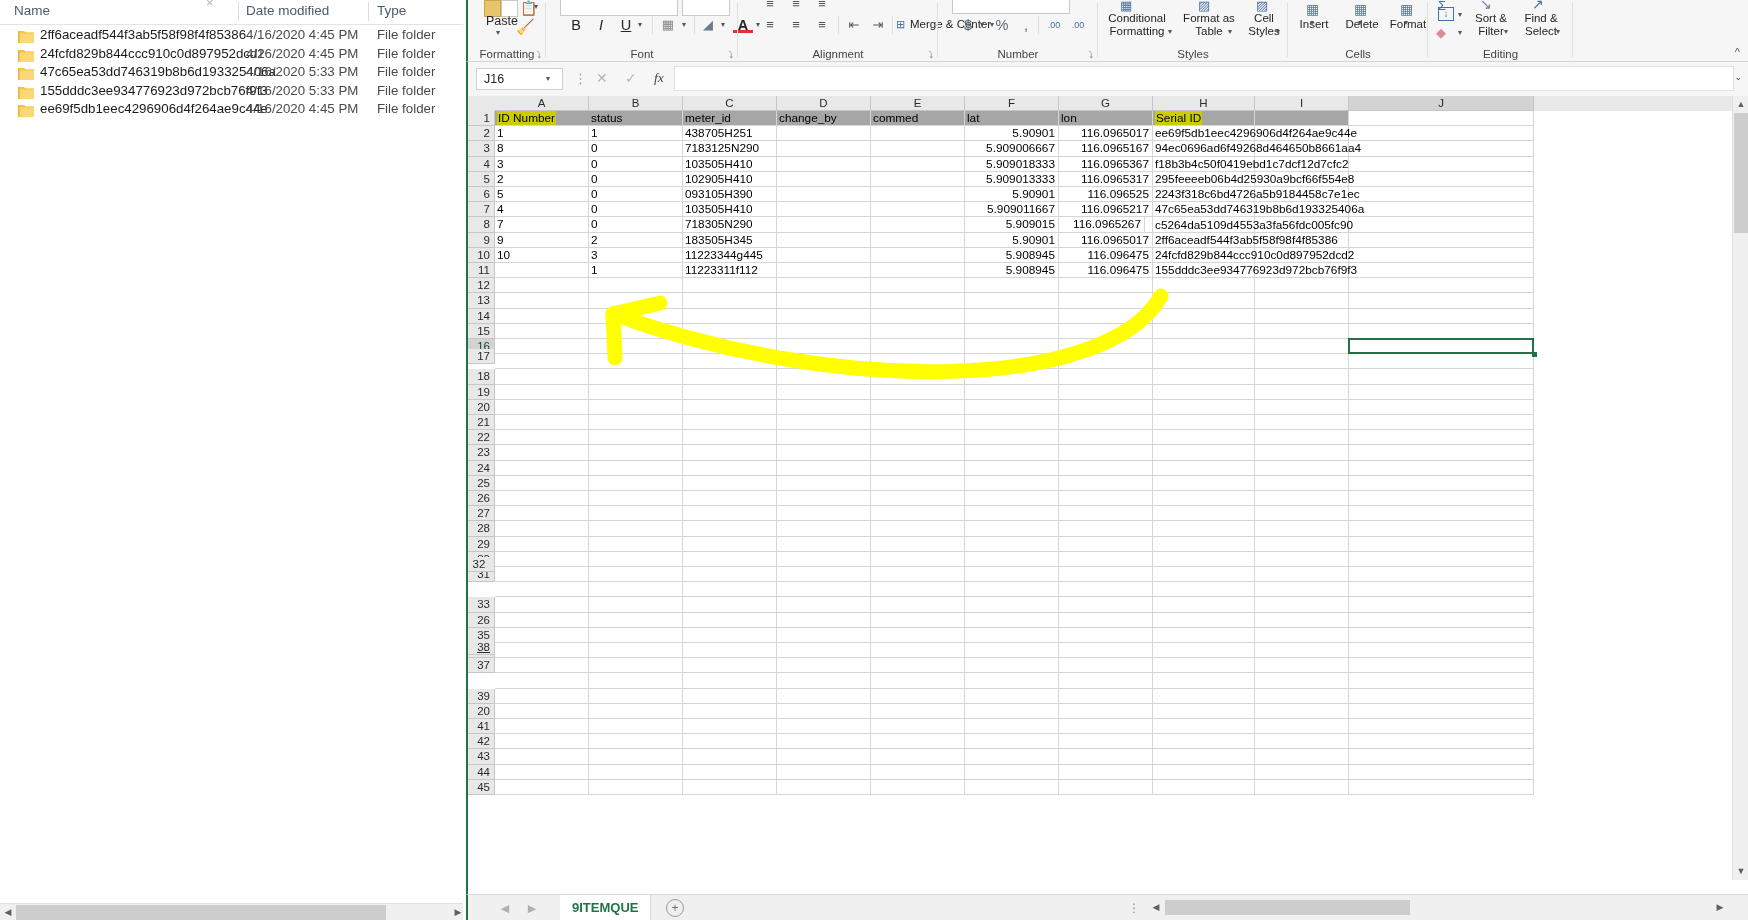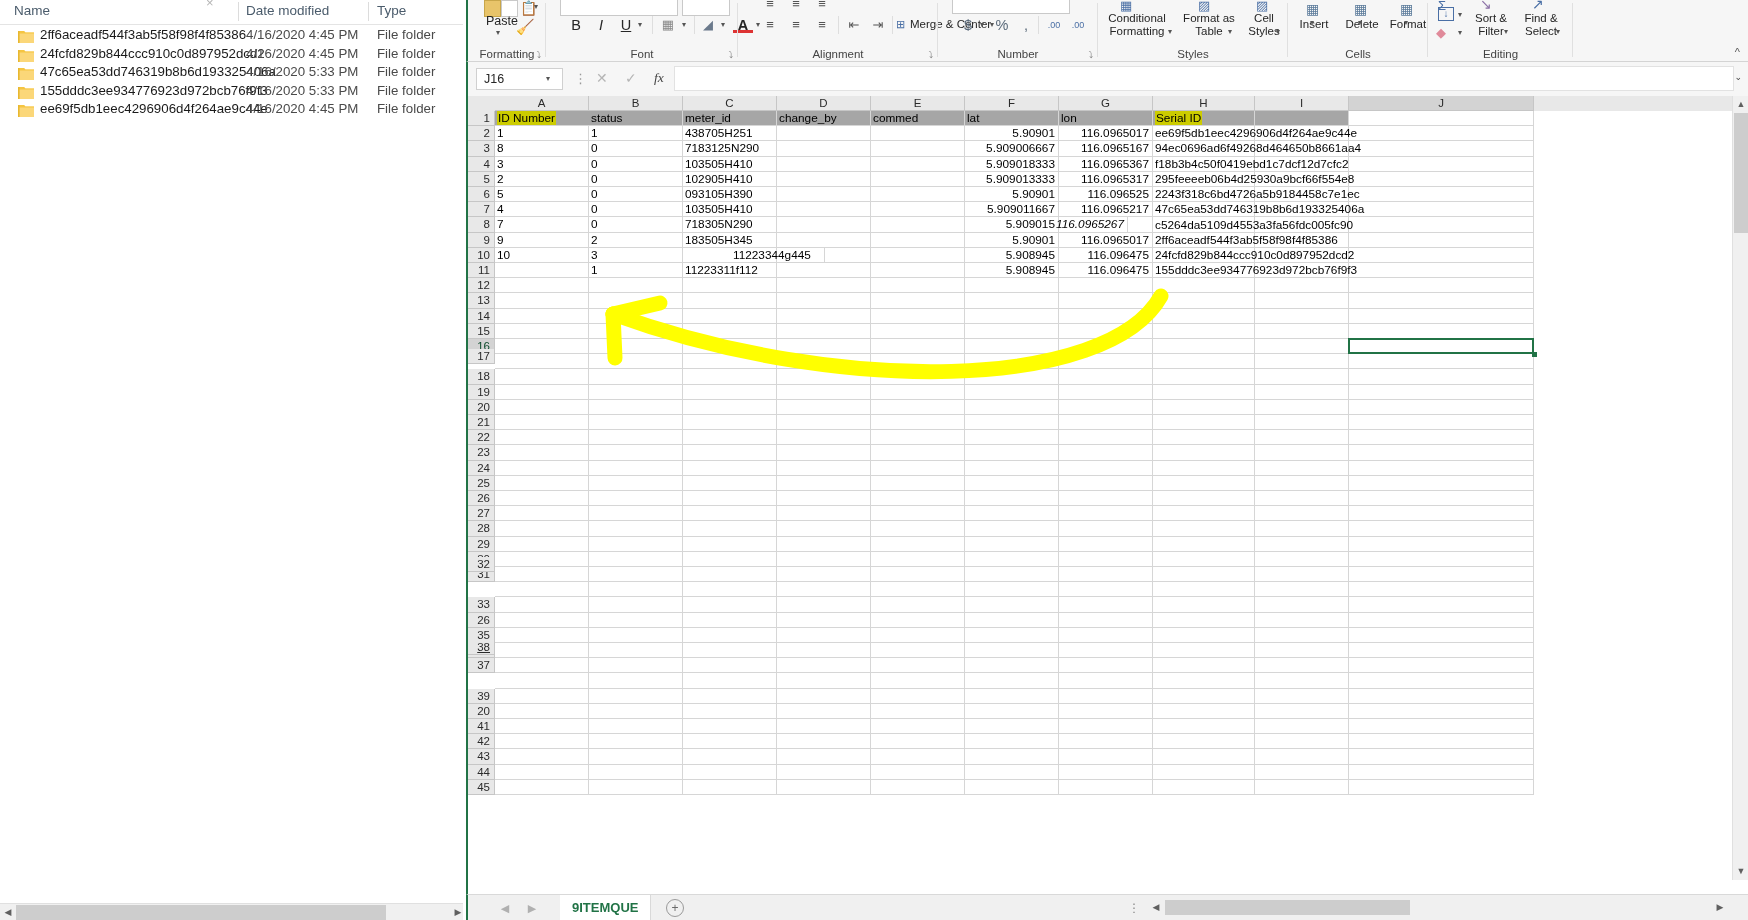--- a/index.html
+++ b/index.html
@@ -522,21 +522,21 @@
           <div class="rowhdr" style="top: 319.2px;">22</div>
           <div class="rowhdr" style="top: 334.4px;">23</div>
           <div class="rowhdr" style="top: 349.6px;">24</div>
           <div class="rowhdr" style="top: 364.8px;">25</div>
           <div class="rowhdr" style="top: 380px;">26</div>
           <div class="rowhdr" style="top: 395.2px;">27</div>
           <div class="rowhdr" style="top: 410.4px;">28</div>
           <div class="rowhdr" style="top: 425.6px;">29</div>
           <div class="rowhdr" style="top: 440.8px;">30</div>
           <div class="rowhdr" style="top: 456px;">31</div>
-          <div class="rowhdr" style="top: 446px;">32</div>
+          <div class="rowhdr" style="top: 446px; text-align: center;">32</div>
           <div class="rowhdr" style="top: 486.4px;">33</div>
           <div class="rowhdr" style="top: 501.6px;">26</div>
           <div class="rowhdr" style="top: 516.8px;">35</div>
           <div class="rowhdr" style="top: 532px;">36</div>
           <div class="rowhdr" style="top: 547.2px;">37</div>
           <div class="rowhdr" style="top: 529px; text-decoration: underline;">38</div>
           <div class="rowhdr" style="top: 577.6px;">39</div>
           <div class="rowhdr" style="top: 592.8px;">20</div>
           <div class="rowhdr" style="top: 608px;">41</div>
           <div class="rowhdr" style="top: 623.2px;">42</div>
@@ -1037,31 +1037,31 @@
           <div class="cell " style="left: 0px; width: 94px; top: 91.2px;">4</div>
           <div class="cell " style="left: 94px; width: 94px; top: 91.2px;">0</div>
           <div class="cell " style="left: 188px; width: 94px; top: 91.2px;">103505H410</div>
           <div class="cell num" style="left: 470px; width: 94px; top: 91.2px;">5.909011667</div>
           <div class="cell num" style="left: 564px; width: 94px; top: 91.2px;">116.0965217</div>
           <div class="cell  overflow" style="left: 658px; width: 230px; top: 91.2px;">47c65ea53dd746319b8b6d193325406a</div>
           <div class="cell " style="left: 0px; width: 94px; top: 106.4px;">7</div>
           <div class="cell " style="left: 94px; width: 94px; top: 106.4px;">0</div>
           <div class="cell " style="left: 188px; width: 94px; top: 106.4px;">718305N290</div>
           <div class="cell num" style="left: 470px; width: 94px; top: 106.4px;">5.909015</div>
-          <div class="cell num" style="left: 539px; width: 94px; top: 106.4px; font-style: italic;">116.0965267</div>
+          <div class="cell num" style="left: 556px; width: 94px; top: 106.4px;">116.0965267</div>
           <div class="cell  overflow" style="left: 658px; width: 230px; top: 107px;">c5264da5109d4553a3fa56fdc005fc90</div>
           <div class="cell " style="left: 0px; width: 94px; top: 121.6px;">9</div>
           <div class="cell " style="left: 94px; width: 94px; top: 121.6px;">2</div>
           <div class="cell " style="left: 188px; width: 94px; top: 121.6px;">183505H345</div>
           <div class="cell num" style="left: 470px; width: 94px; top: 121.6px;">5.90901</div>
           <div class="cell num" style="left: 564px; width: 94px; top: 121.6px;">116.0965017</div>
           <div class="cell  overflow" style="left: 658px; width: 230px; top: 121.6px;">2ff6aceadf544f3ab5f58f98f4f85386</div>
           <div class="cell " style="left: 0px; width: 94px; top: 136.8px;">10</div>
           <div class="cell " style="left: 94px; width: 94px; top: 136.8px;">3</div>
-          <div class="cell " style="left: 188px; width: 94px; top: 136.8px; margin-left: 48px;">11223344g445</div>
+          <div class="cell " style="left: 188px; width: 94px; top: 136.8px;">11223344g445</div>
           <div class="cell num" style="left: 470px; width: 94px; top: 136.8px;">5.908945</div>
           <div class="cell num" style="left: 564px; width: 94px; top: 136.8px;">116.096475</div>
           <div class="cell  overflow" style="left: 658px; width: 230px; top: 136.8px;">24fcfd829b844ccc910c0d897952dcd2</div>
           <div class="cell " style="left: 94px; width: 94px; top: 152px;">1</div>
           <div class="cell " style="left: 188px; width: 94px; top: 152px;">11223311f112</div>
           <div class="cell num" style="left: 470px; width: 94px; top: 152px;">5.908945</div>
           <div class="cell num" style="left: 564px; width: 94px; top: 152px;">116.096475</div>
           <div class="cell  overflow" style="left: 658px; width: 230px; top: 152px;">155dddc3ee934776923d972bcb76f9f3</div>
         </div>
 

